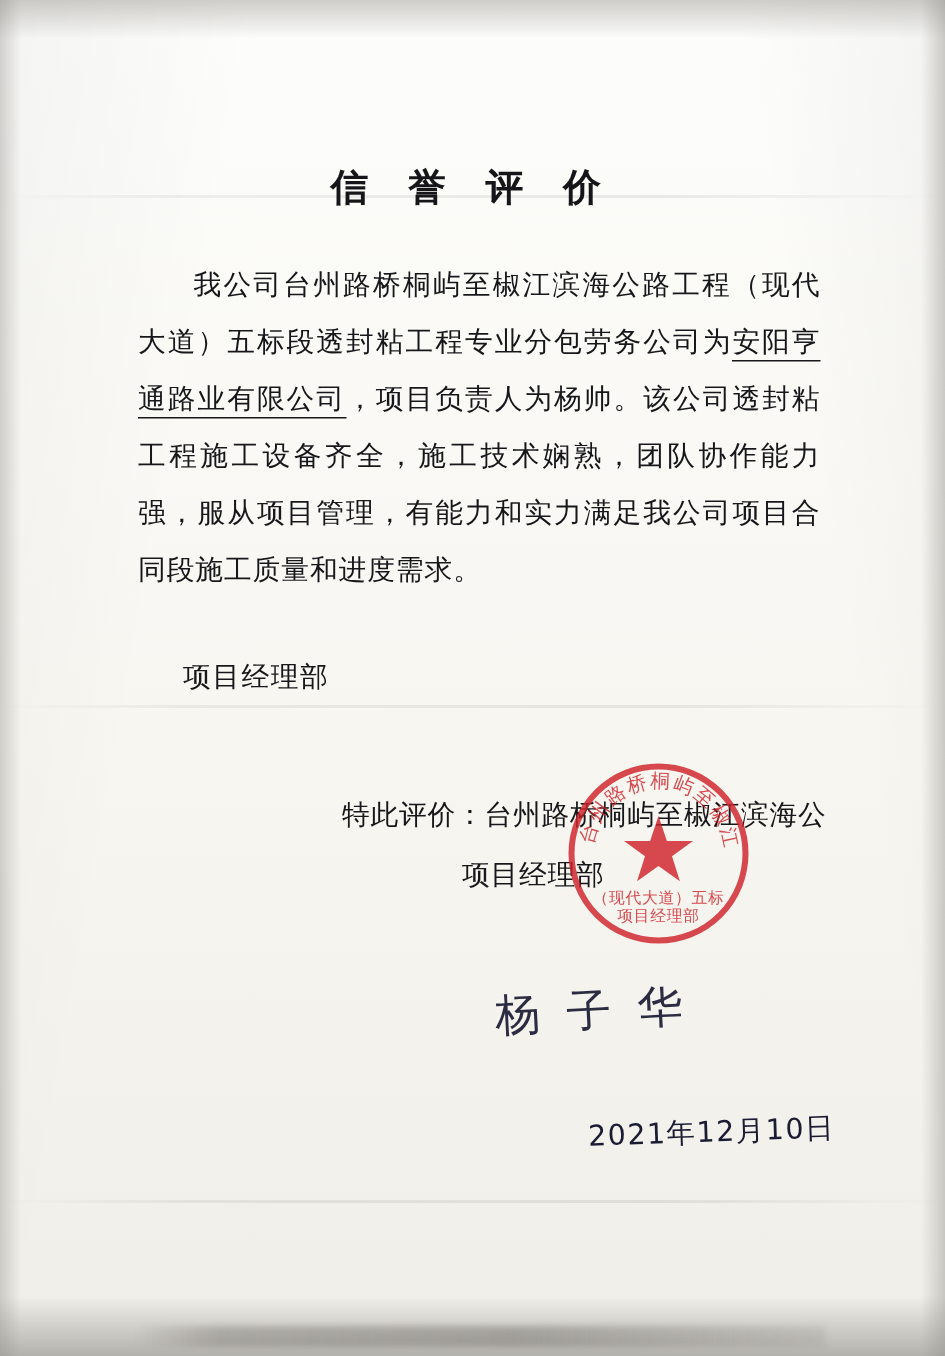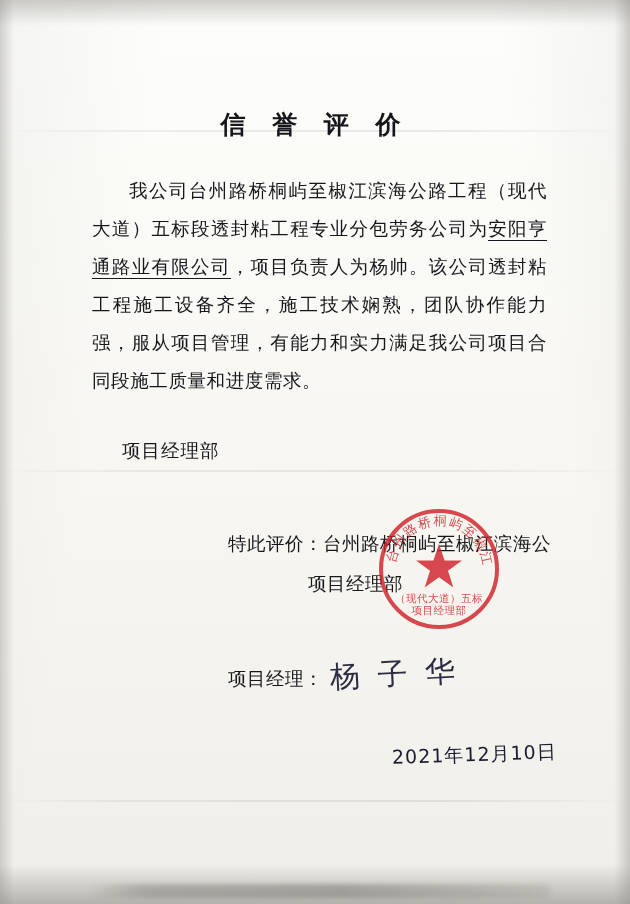--- a/index.html
+++ b/index.html
@@ -198,18 +198,17 @@
       <path id="sealArc" d="M 63 63 m -44,0 a 44,44 0 1,1 88,0" fill="none" stroke="none"></path>
       <text class="seal-text" font-size="13" letter-spacing="1.5">
         <textPath href="#sealArc" startOffset="4%">台州路桥桐屿至椒江滨海公路工程</textPath>
       </text>
       <polygon points="63,38 68.6,54.6 86,54.6 72,64.8 77.3,81.5 63,71.3 48.7,81.5 54,64.8 40,54.6 57.4,54.6" fill="#d0232a"></polygon>
       <text class="seal-text" x="63" y="96" font-size="10.5" text-anchor="middle" letter-spacing="0.5">（现代大道）五标</text>
       <text class="seal-text" x="63" y="108" font-size="10.5" text-anchor="middle" letter-spacing="0.5">项目经理部</text>
     </svg>
   </div>
 
-  <div class="manager-line">项目经理：</div>
   <div class="handwriting">杨 子 华</div>
   <div class="date-line">2021年12月10日</div>
 
   <div class="bottom-smudge"></div>
 </div>
 
 </body></html>

